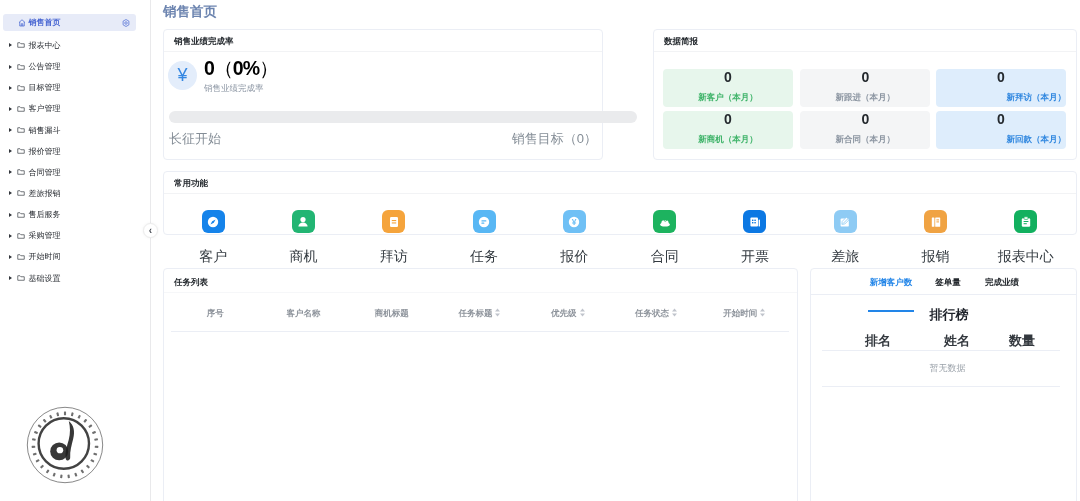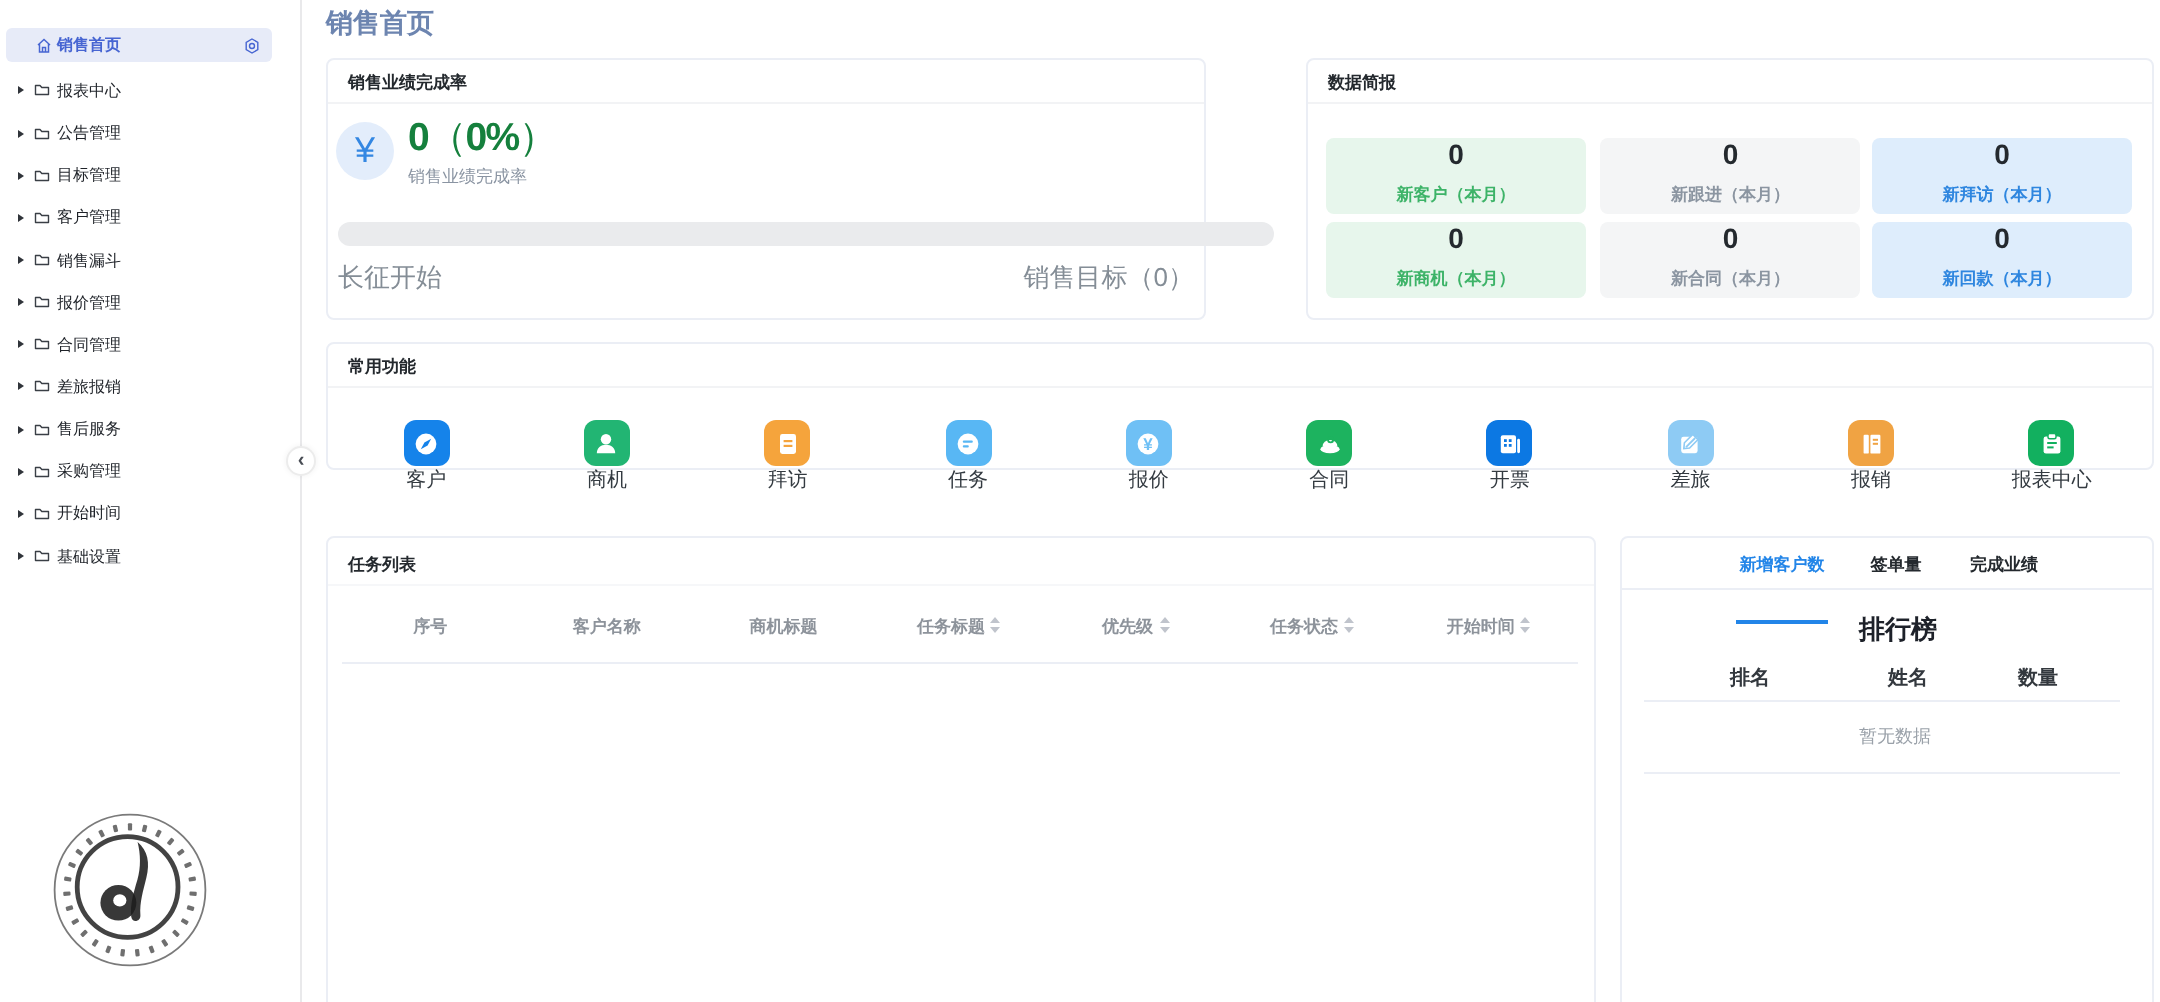--- a/index.html
+++ b/index.html
@@ -13,48 +13,48 @@
   .caret { width:0; height:0; border-left:3.6px solid #30343a; border-top:2.6px solid transparent; border-bottom:2.6px solid transparent; margin-left:9px; }
   .mrow svg { margin-left:4.5px; }
   .mrow .mtxt { margin-left:4px; letter-spacing:0; }
   #collapse { position:absolute; left:143px; top:223px; width:15px; height:15px; border-radius:50%; background:#fff; border:1px solid #ececec; box-shadow:0 0 3px rgba(0,0,0,.06); display:flex; align-items:center; justify-content:center; color:#484c54; font-size:10px; font-weight:bold; z-index:5; }
   
   #title { position:absolute; left:163px; top:3px; font-size:13.5px; font-weight:bold; color:#6d85b0; }
   .card { position:absolute; background:#fff; border:1px solid #ebeef5; border-radius:4px; }
   .chead { height:22px; line-height:22px; padding-left:10px; font-size:8.5px; font-weight:bold; color:#24292e; border-bottom:1px solid #f2f3f5; }
   
   #yen { position:absolute; left:4px; top:31px; width:29px; height:29px; border-radius:50%; background:#e3edfb; color:#3487e2; font-size:18px; text-align:center; line-height:28px; }
-  #bignum { position:absolute; left:40px; top:25px; color:#15803d; font-size:19.5px; font-weight:bold; letter-spacing:-0.8px;}
+  #bignum { position:absolute; left:40px; top:25px; color:#000000; font-size:19.5px; font-weight:bold; letter-spacing:-0.8px;}
   #bignum .par { font-weight:normal; }
   #bigsub { position:absolute; left:40px; top:52.5px; color:#8a94a2; font-size:8.5px; }
   #pbar { position:absolute; left:5px; top:81px; width:468px; height:12px; background:#eaebed; border-radius:6px; }
   #pfoot { position:absolute; left:5px; right:5px; top:100px; font-size:13px; color:#848d96; }
   
   .tile { position:absolute; width:130px; height:38px; border-radius:4px; text-align:center; }
   .tile .n { font-size:14px; font-weight:bold; color:#24292e; margin-top:1px; line-height:15px; }
   .tile .l { font-size:8.5px; margin-top:7px; font-weight:bold; }
   .tg { background:#e7f6ec; } .tg .l { color:#3db368; }
   .ty { background:#f4f5f6; } .ty .l { color:#8b95a1; }
-  .tb { background:#deedfc; } .tb .l { color:#2e86df; }
+  .tb { background:#deedfc; } .tb .l { color:#2e86df;text-align:right; }
   
   #funcs { position:absolute; left:168px; top:204px; width:903px; display:flex; }
   .fcell { flex:1; text-align:center; }
   .fico { width:23px; height:23px; border-radius:6px; margin:6px auto 0; display:flex; align-items:center; justify-content:center; }
-  .flab { font-size:10px; color:#333a40; margin-top:0; }
+  .flab { font-size:14px; color:#333a40; margin-top:15px; }
   
   #thead { position:absolute; left:171px; top:303px; width:618px; display:flex; border-bottom:1px solid #ebeef5; height:29px; align-items:flex-start; padding-top:5px; }
   #thead .tc { flex:1; text-align:center; font-size:8.5px; color:#8d939b; font-weight:bold; }
   .sort { display:inline-block; vertical-align:-1px; margin-left:2px; }
   
   #tabs { position:absolute; left:811px; top:268px; width:266px; height:27px; border-bottom:1px solid #ebeef5; }
   .tab { position:absolute; top:0; height:44px; line-height:28px; font-size:8.5px; font-weight:bold; color:#24292e; text-align:center; }
   .tab.act { color:#2285e8; border-bottom:2px solid #2285e8; }
   #rank-title { position:absolute; left:816px; top:306px; width:266px; text-align:center; font-size:13px; font-weight:bold; color:#1d2129; }
   #rank-head { position:absolute; left:822px; top:330px; width:238px; border-bottom:1px solid #ebeef5; height:21px; }
-  #rank-head span { position:absolute; top:2px; font-size:10px; font-weight:bold; color:#33383e; }
+  #rank-head span { position:absolute; top:2px; font-size:13px; font-weight:bold; color:#33383e; }
   #nodata { position:absolute; left:822px; top:352px; width:238px; text-indent:13px; height:35px; line-height:33px; text-align:center; font-size:9px; color:#9aa1a9; border-bottom:1px solid #ebeef5; }
 </style>
 </head>
 <body>
 <div id="sidebar">
   <div id="active-item">
     <svg width="8" height="8" viewBox="0 0 16 16" style="margin-left:15px;">
         <path d="M2 7 L8 1.5 L14 7 M3.5 6 V14 H12.5 V6 M6.5 14 V9.5 H9.5 V14" fill="none" stroke="#4765d2" stroke-width="1.5"></path>
       </svg>
     <span class="txt">销售首页</span>

